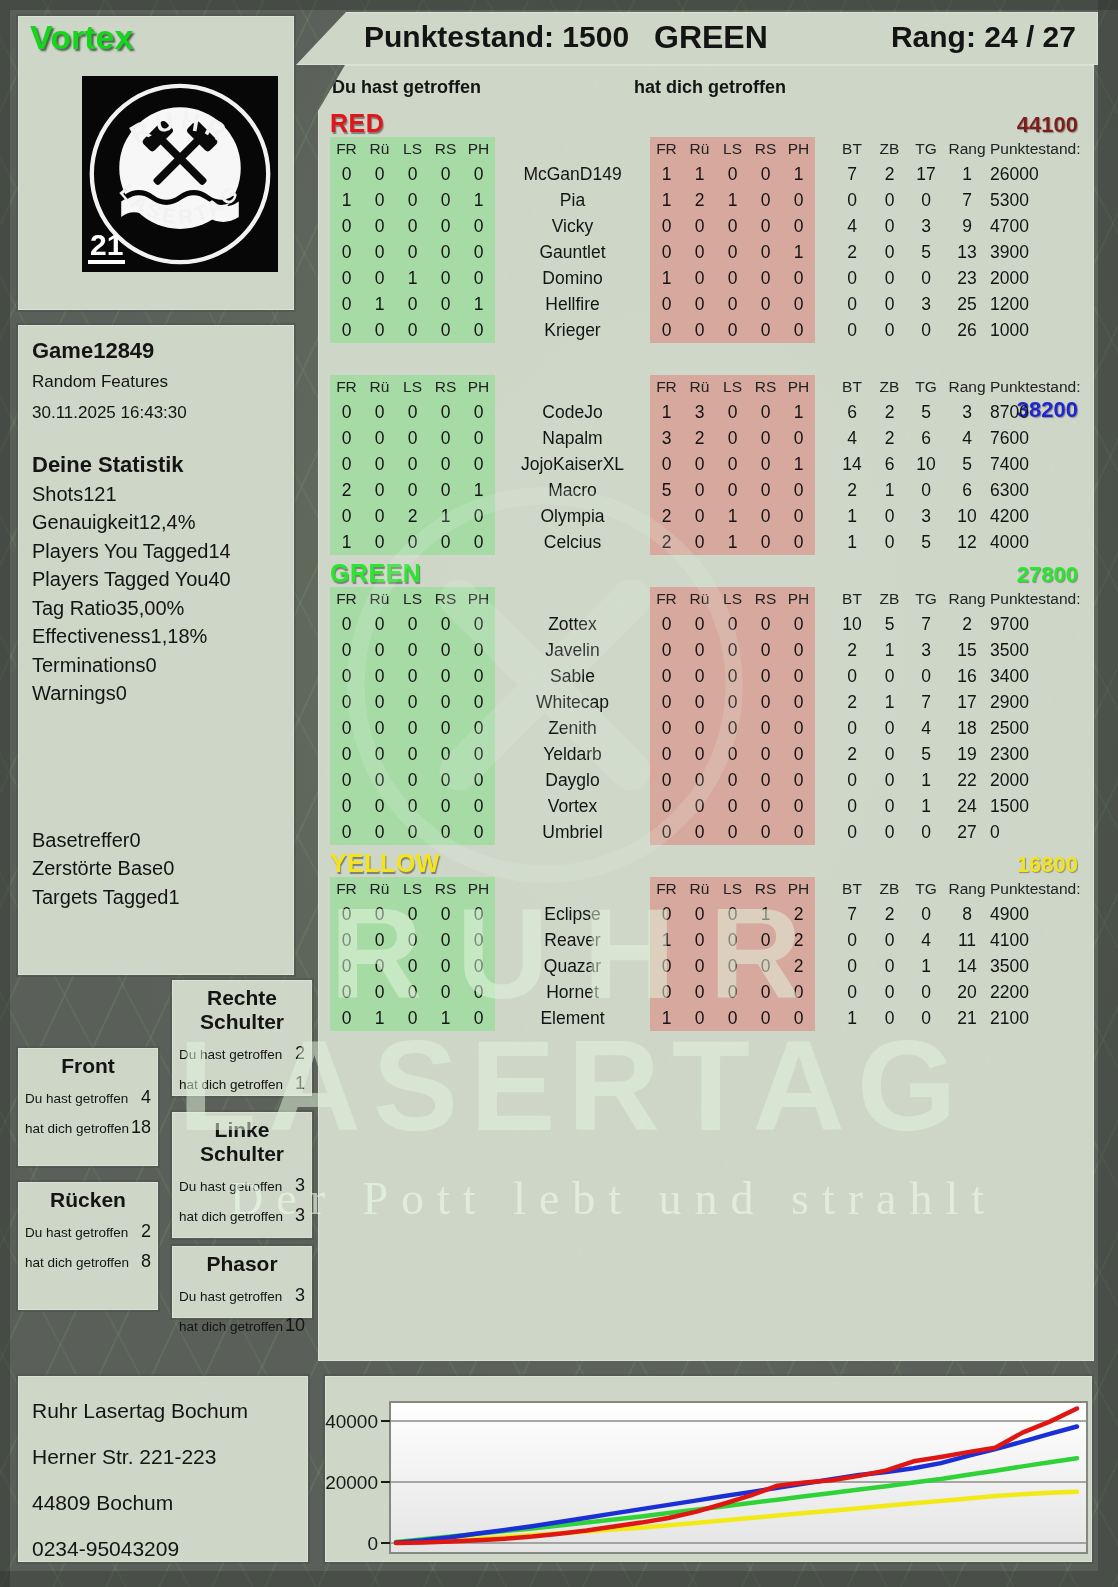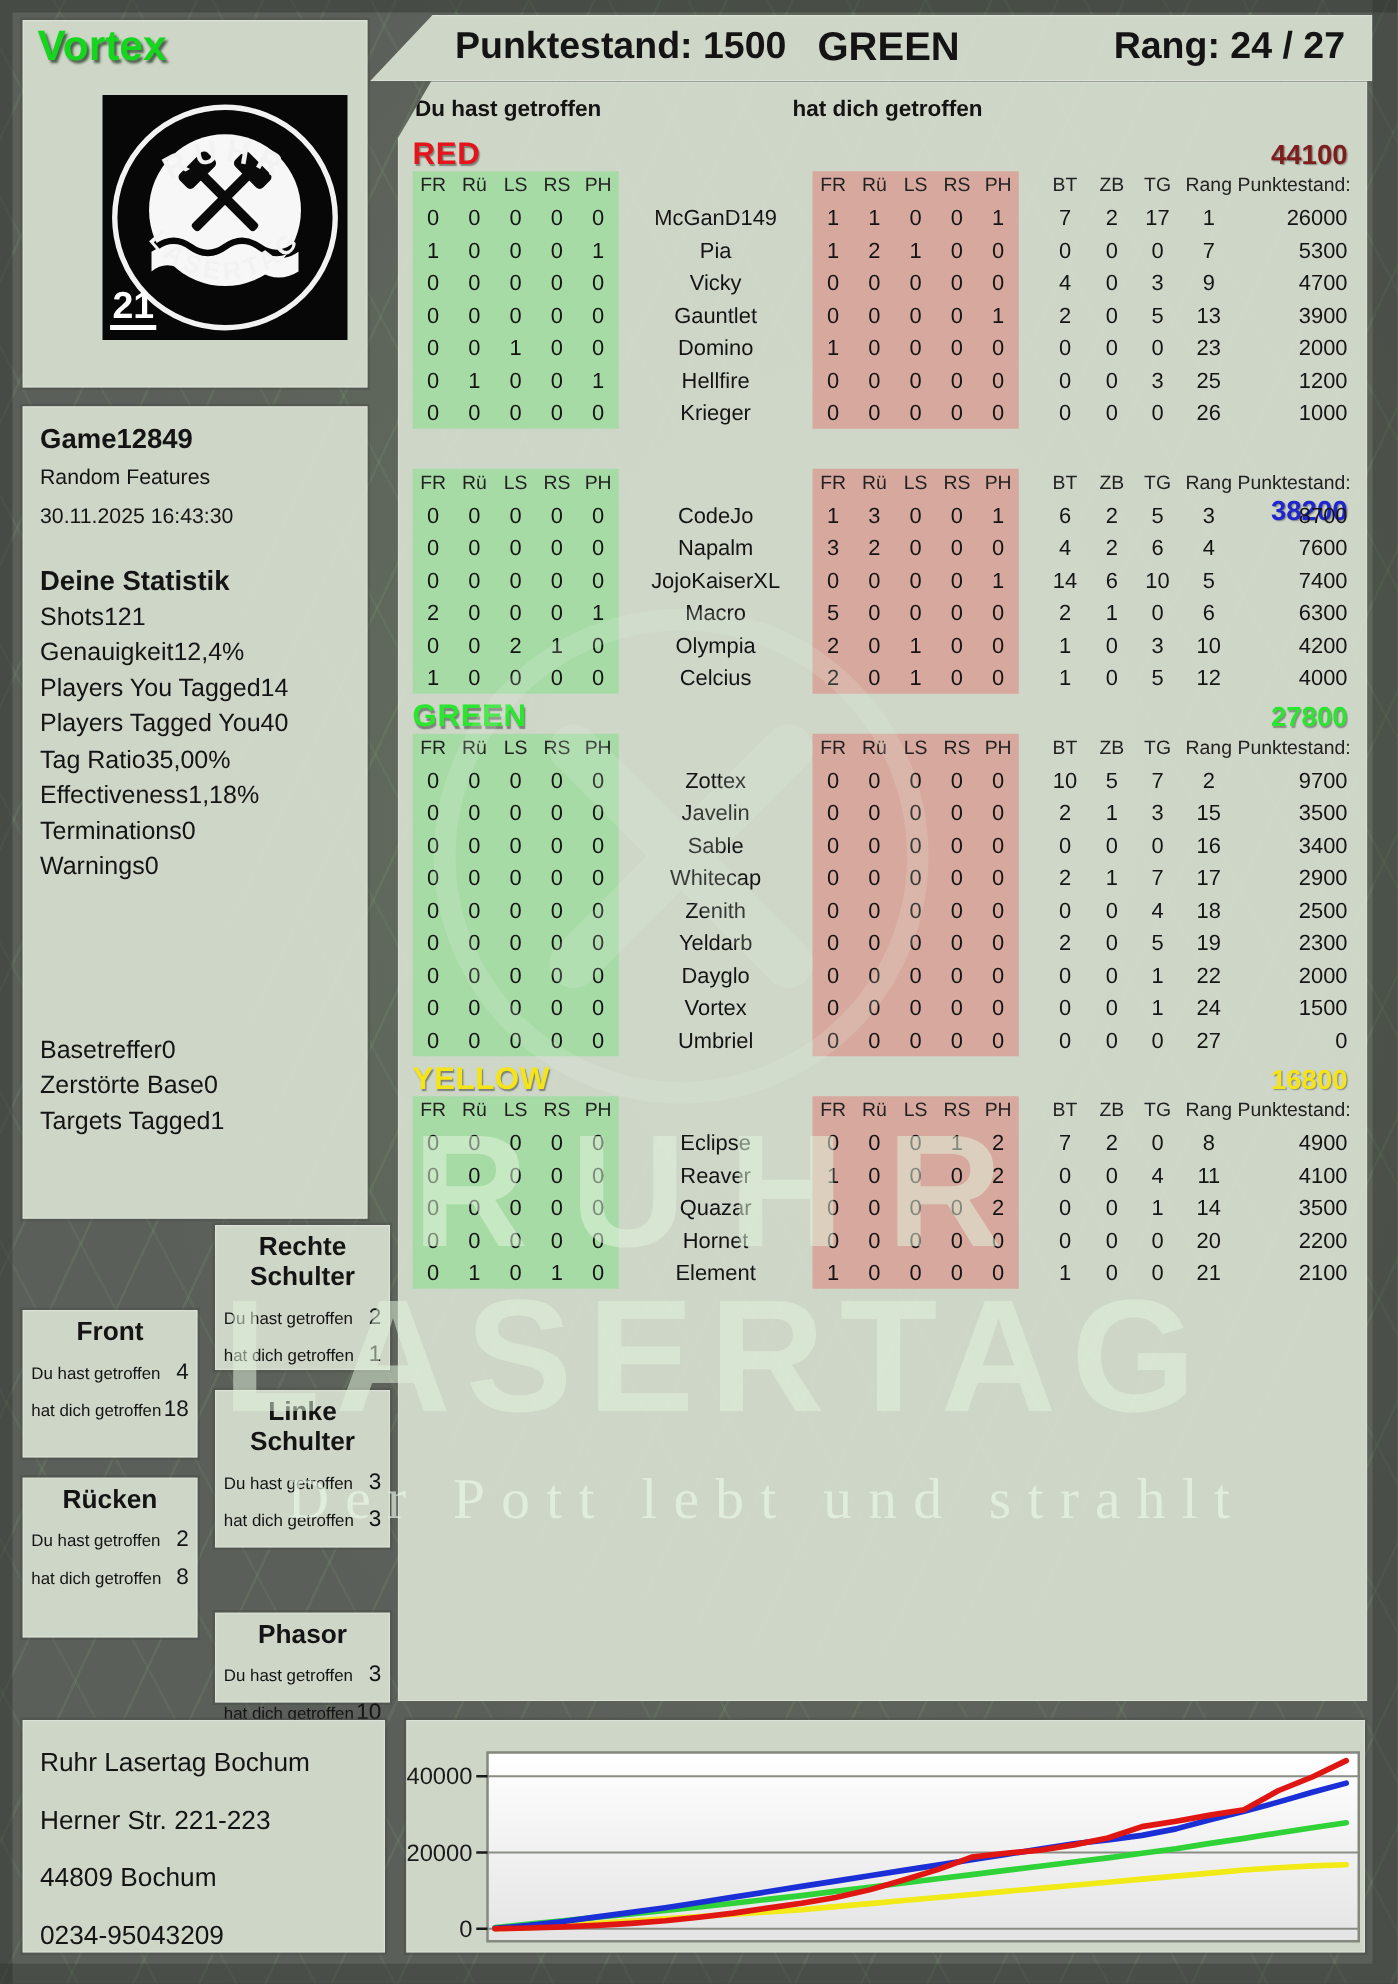--- a/index.html
+++ b/index.html
@@ -38,21 +38,21 @@
   .stat-row.bold{font-weight:bold;font-size:22px;}
   .sp-line{font-size:17px;line-height:31px;}
   .sp-title{font-weight:bold;font-size:22px;line-height:30px;}
   .gap22{height:22px;} .gap118{height:118px;}
   
   .hitbox{width:140px;}
   .hb-front{left:18px;top:1048px;height:118px;}
   .hb-ruecken{left:18px;top:1182px;height:128px;}
   .hb-rechte{left:172px;top:980px;height:116px;}
   .hb-linke{left:172px;top:1112px;height:126px;}
-  .hb-phasor{left:172px;top:1246px;height:72px;margin-top:44px;}
+  .hb-phasor{left:172px;top:1246px;height:72px;}
   .hb-title{font-weight:bold;font-size:21px;text-align:center;margin:6px 2px 2px;}
   .hb-row{display:flex;justify-content:space-between;align-items:baseline;padding:0 7px;margin-top:9px;}
   .hb-lab{font-size:13.5px;}
   .hb-val{font-size:18px;}
   
   .main-panel{left:318px;top:65px;width:776px;height:1296px;
     clip-path:polygon(0 46px, 27px 0, 100% 0, 100% 100%, 0 100%);}
   .mp-inner{position:relative;z-index:2;padding:10px 12px 0 12px;}
   .section-labels{position:relative;height:28px;margin-top:2px;}
   .sec-lab{position:absolute;top:0;font-size:18px;font-weight:bold;}
@@ -64,21 +64,21 @@
   .team-table{position:relative;}
   .block{position:absolute;top:0;bottom:0;width:165px;z-index:0;}
   .block.green{left:0;background:#a7dba6;}
   .block.red{left:320px;background:#d7a89d;}
   .trow{position:relative;z-index:1;display:grid;height:26px;align-items:center;
     grid-template-columns:33px 33px 33px 33px 33px 155px 33px 33px 33px 33px 33px 18px 38px 37px 36px 46px 1fr;
     font-size:17.5px;}
   .trow.thead{height:24px;font-size:15.5px;color:#222;}
   .trow .c,.trow .s{text-align:center;}
   .trow .name{text-align:center;white-space:nowrap;}
-  .trow .pts{text-align:right;padding-right:4px;}
+  .trow .pts{text-align:left;padding-right:4px;}
   
   .wm{position:absolute;z-index:6;pointer-events:none;color:rgba(226,244,221,0.52);font-weight:bold;white-space:nowrap;}
   .wm-ruhr{left:330px;top:880px;font-size:128px;letter-spacing:34px;}
   .wm-lasertag{left:178px;top:1012px;font-size:128px;letter-spacing:12px;}
   .wm-tagline{left:230px;top:1172px;font-size:46px;font-weight:normal;letter-spacing:13px;
     font-family:"Liberation Serif",serif;color:rgba(234,247,230,0.66);}
   .wm-circle{left:330px;top:470px;opacity:0.17;}
   
   .address-panel{left:18px;top:1376px;width:290px;height:186px;}
   .addr-line{font-size:21px;line-height:46px;padding-left:14px;white-space:nowrap;}

